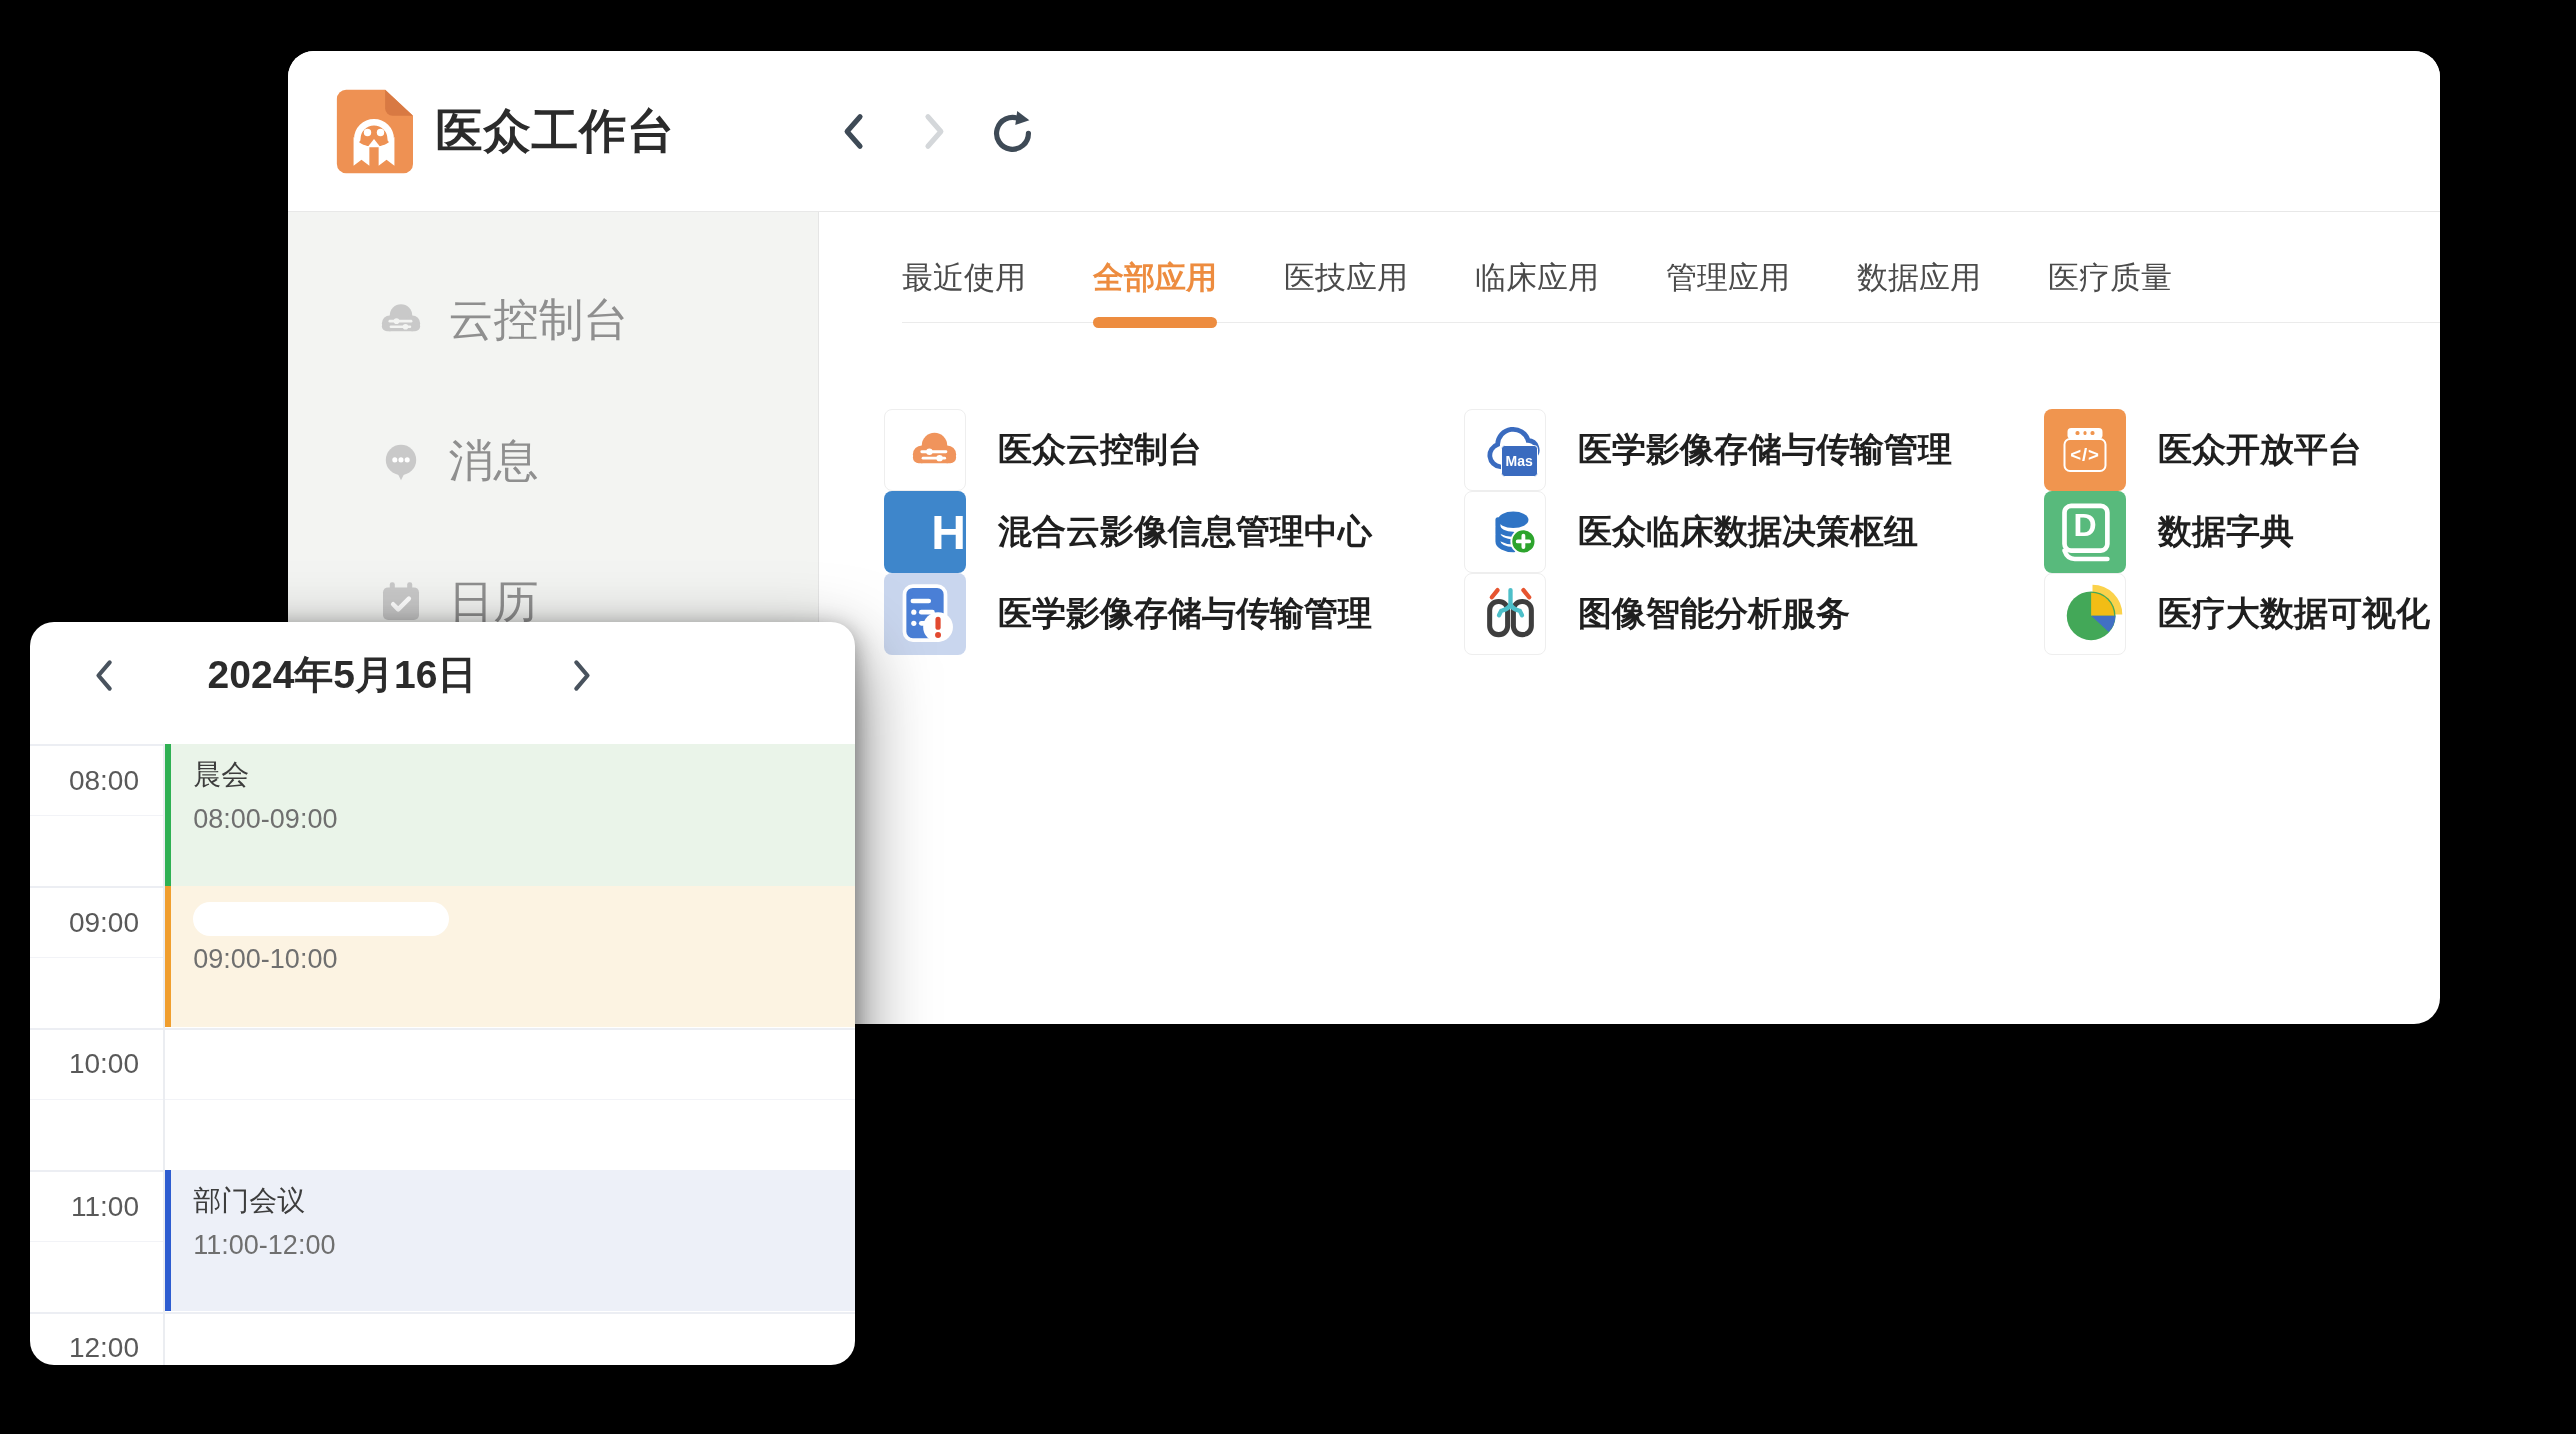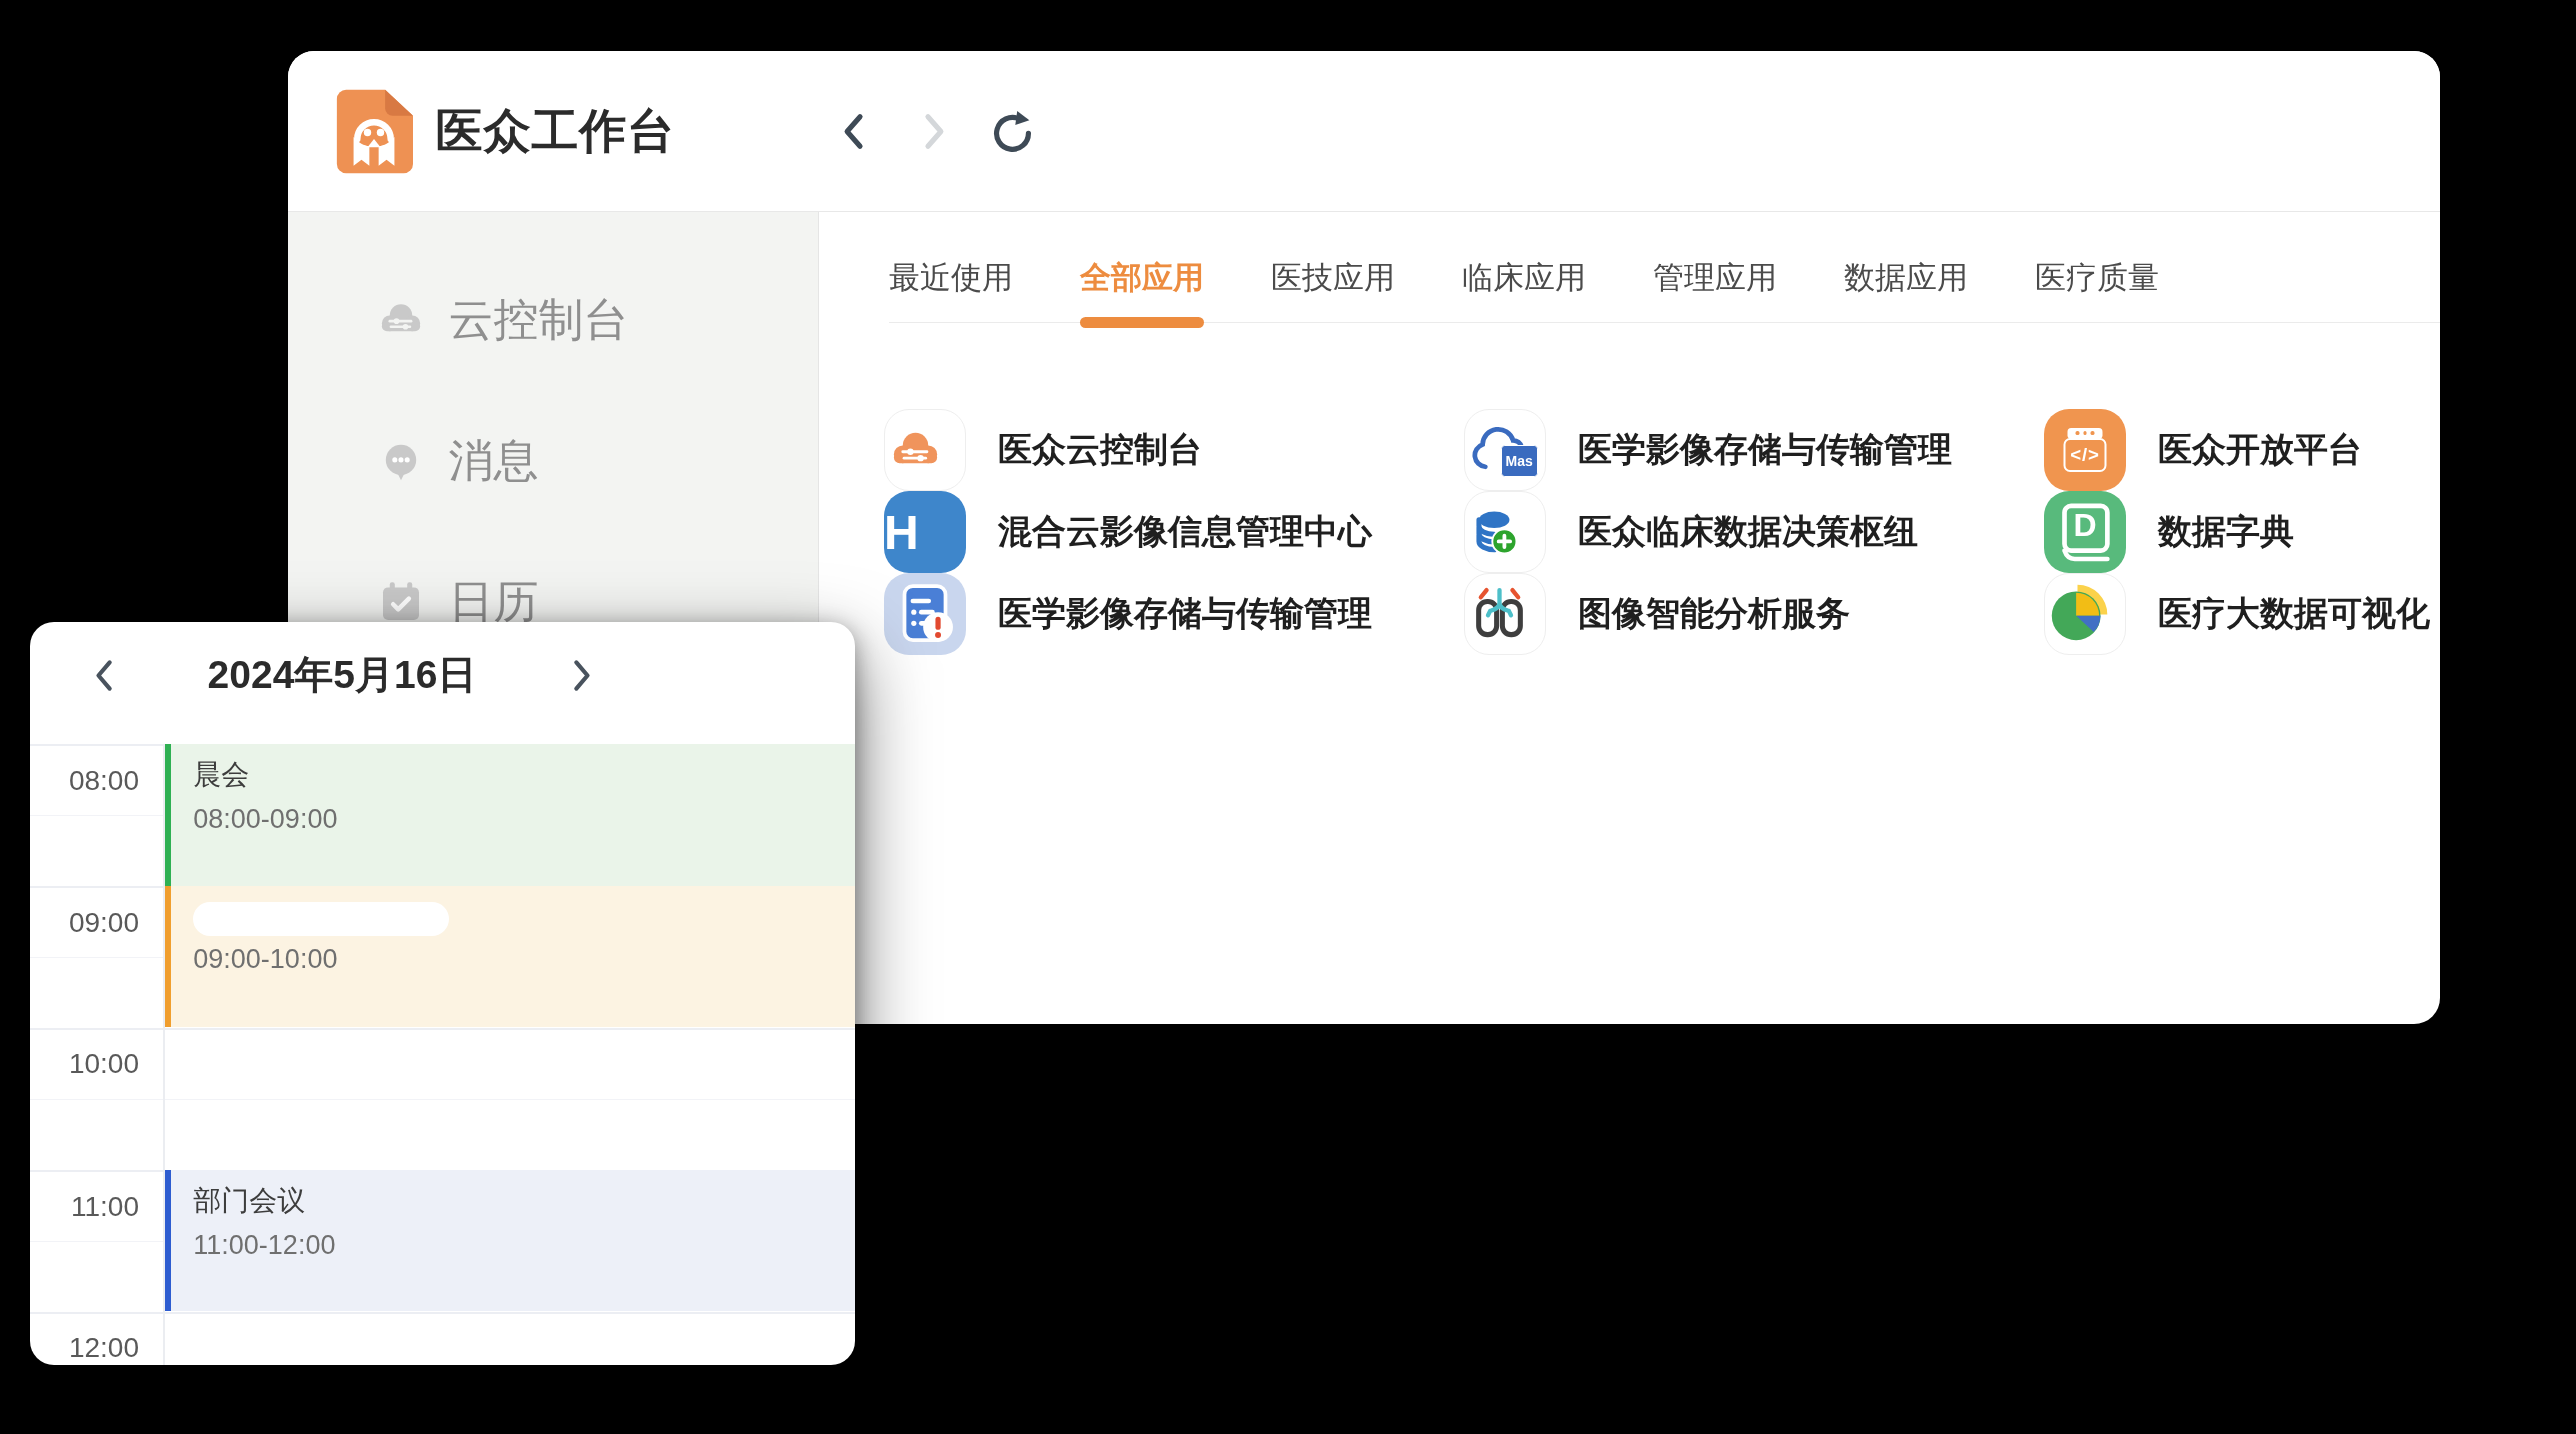--- a/index.html
+++ b/index.html
@@ -17,31 +17,31 @@
   .nav-group { position:absolute; left:544px; top:0; height:161px; display:flex; align-items:center; gap:34px; }
   .nav-btn { width:45px; height:52px; background:none; border:none; display:flex; align-items:center; justify-content:center; cursor:pointer; }
 
   .win-body { display:flex; height:810px; }
   .sidebar { width:531px; flex:none; background:#f3f4f2; border-right:1.9px solid #e5e5e5; padding-top:63px; }
   .side-item { display:flex; align-items:center; height:89px; margin-bottom:52px; padding-left:86px; cursor:pointer; }
   .side-item .s-icon { width:54px; height:54px; flex:none; }
   .side-item .s-label { margin-left:20.5px; font-size:45px; color:#8f8f8f; white-space:nowrap; }
 
   .content { flex:1; padding-left:65px; position:relative; }
-  .tabs { margin-left:5px; display:flex; gap:67px; padding-top:45px; border-bottom:1.9px solid #ebebeb; }
+  .tabs { margin-left:18px; display:flex; gap:67px; padding-top:45px; border-bottom:1.9px solid #ebebeb; }
   .tab { font-size:31px; line-height:41px; color:#4b4b4b; font-weight:500; padding-bottom:24px;
          position:relative; white-space:nowrap; cursor:pointer; background:none; border:none; }
   .tab.active { color:#ED8C3F; font-weight:700; }
   .tab.active::after { content:""; position:absolute; left:0; right:0; bottom:-5.6px; height:10.2px;
                        background:#ED8C3F; border-radius:5.6px; }
 
   .grid { margin-top:86px; display:grid; grid-template-columns:580px 580px 1fr; }
   .app { display:flex; align-items:center; height:82px; cursor:pointer; }
-  .app-icon { width:82px; height:82px; flex:none; border-radius:25px; position:relative;
-              display:flex; align-items:center; justify-content:flex-start; }
+  .app-icon { width:82px; height:82px; flex:none; border-radius:8px; position:relative;
+              display:flex; align-items:center; justify-content:flex-end; }
   .app-icon.boxed { background:#fff; border:1.9px solid #eeeeee; }
   .app-icon.fill-blue  { background:#3E86CB; }
   .app-icon.fill-green { background:#58BA7C; }
   .app-icon.fill-orange{ background:#F0954F; }
   .app-icon.fill-peri  { background:#C9D6EE; }
   .app-label { margin-left:32px; font-size:34px; font-weight:600; color:#1f1f1f; white-space:nowrap; }
 
   .h-letter { color:#fff; font-size:48px; font-weight:700; }
   .d-letter { position:absolute; left:50%; top:42%; transform:translate(-50%,-50%);
               color:#fff; font-size:32px; font-weight:700; }

